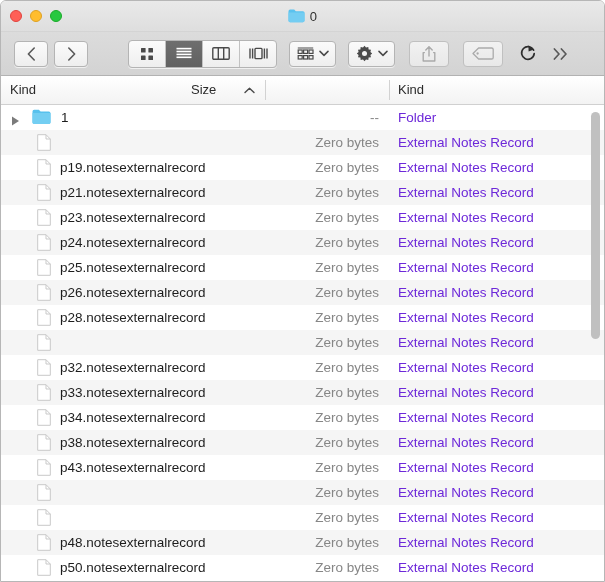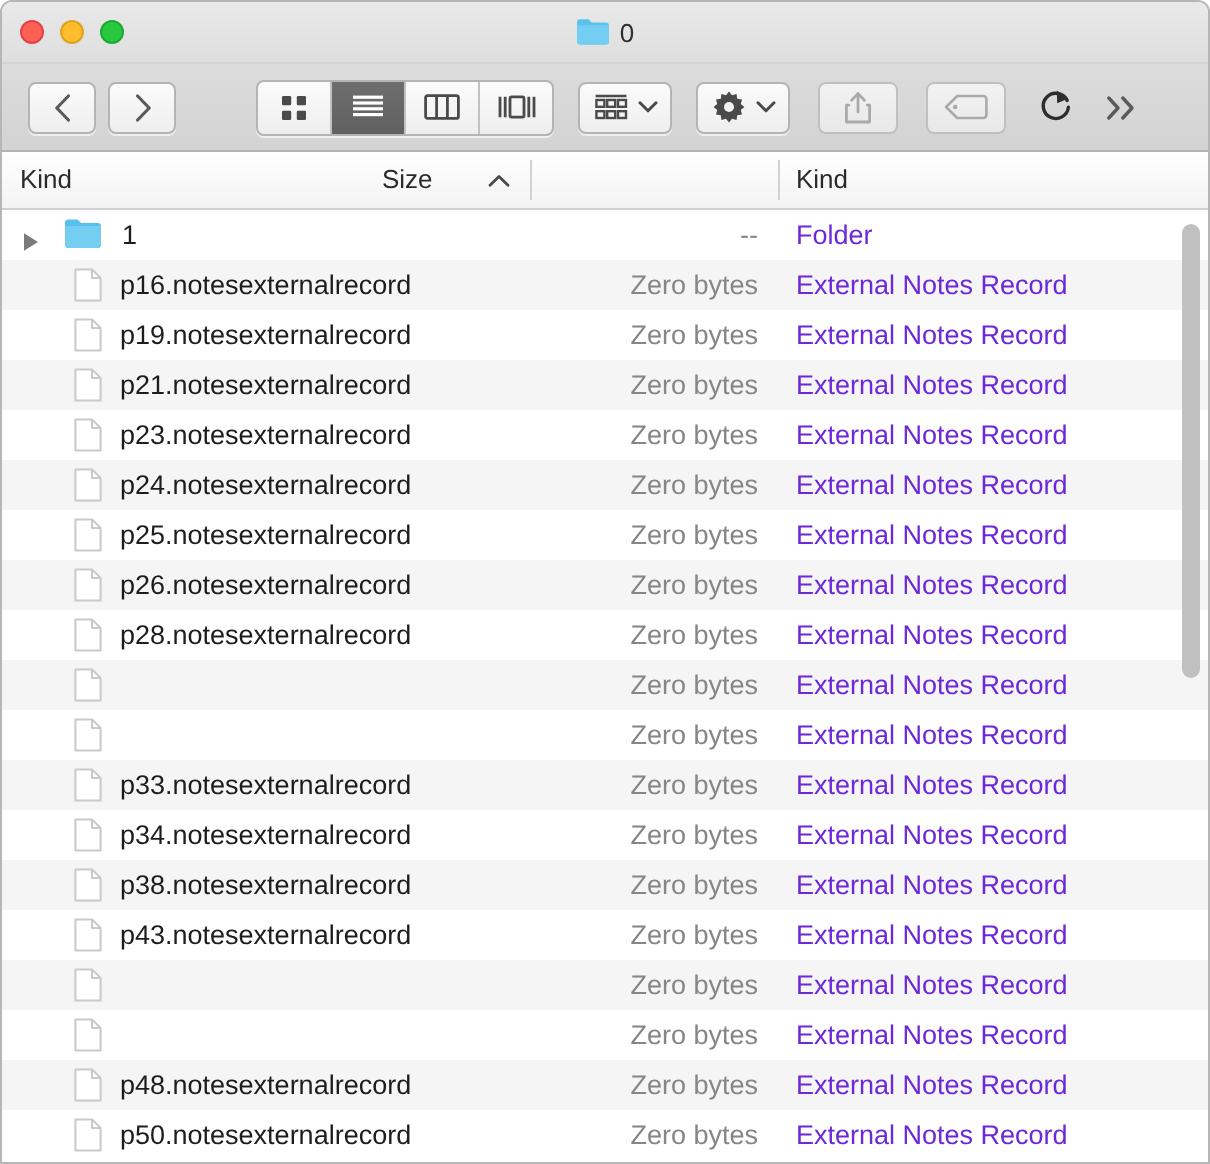--- a/index.html
+++ b/index.html
@@ -421,21 +421,20 @@
         <span class="cell-size">--</span>
         <span class="cell-kind">Folder</span>
       </div>
       <div class="row alt">
         <span class="icon-slot icon-doc-slot">
           <svg width="14" height="17" viewBox="0 0 14 17">
             <path d="M0.7 0.7 H9 L13.3 5 V16.3 H0.7 Z" fill="#ffffff" stroke="#c9c9c9" stroke-width="1" stroke-linejoin="round"></path>
             <path d="M9 0.7 V5 H13.3" fill="none" stroke="#c9c9c9" stroke-width="1" stroke-linejoin="round"></path>
           </svg>
         </span>
-        <span class="name-text file">p16.notesexternalrecord</span>
         <span class="cell-size">Zero bytes</span>
         <span class="cell-kind">External Notes Record</span>
       </div>
       <div class="row">
         <span class="icon-slot icon-doc-slot">
           <svg width="14" height="17" viewBox="0 0 14 17">
             <path d="M0.7 0.7 H9 L13.3 5 V16.3 H0.7 Z" fill="#ffffff" stroke="#c9c9c9" stroke-width="1" stroke-linejoin="round"></path>
             <path d="M9 0.7 V5 H13.3" fill="none" stroke="#c9c9c9" stroke-width="1" stroke-linejoin="round"></path>
           </svg>
         </span>
@@ -519,20 +518,21 @@
         <span class="cell-size">Zero bytes</span>
         <span class="cell-kind">External Notes Record</span>
       </div>
       <div class="row">
         <span class="icon-slot icon-doc-slot">
           <svg width="14" height="17" viewBox="0 0 14 17">
             <path d="M0.7 0.7 H9 L13.3 5 V16.3 H0.7 Z" fill="#ffffff" stroke="#c9c9c9" stroke-width="1" stroke-linejoin="round"></path>
             <path d="M9 0.7 V5 H13.3" fill="none" stroke="#c9c9c9" stroke-width="1" stroke-linejoin="round"></path>
           </svg>
         </span>
+        <span class="name-text file">p32.notesexternalrecord</span>
         <span class="cell-size">Zero bytes</span>
         <span class="cell-kind">External Notes Record</span>
       </div>
       <div class="row alt">
         <span class="icon-slot icon-doc-slot">
           <svg width="14" height="17" viewBox="0 0 14 17">
             <path d="M0.7 0.7 H9 L13.3 5 V16.3 H0.7 Z" fill="#ffffff" stroke="#c9c9c9" stroke-width="1" stroke-linejoin="round"></path>
             <path d="M9 0.7 V5 H13.3" fill="none" stroke="#c9c9c9" stroke-width="1" stroke-linejoin="round"></path>
           </svg>
         </span>

